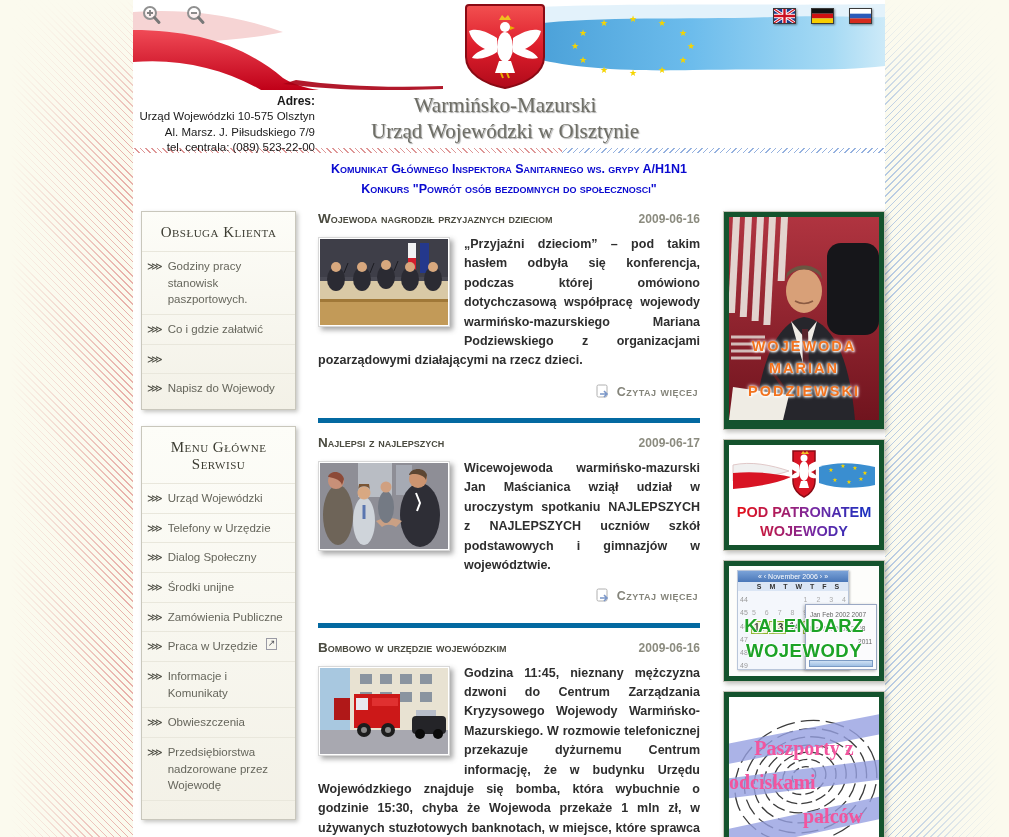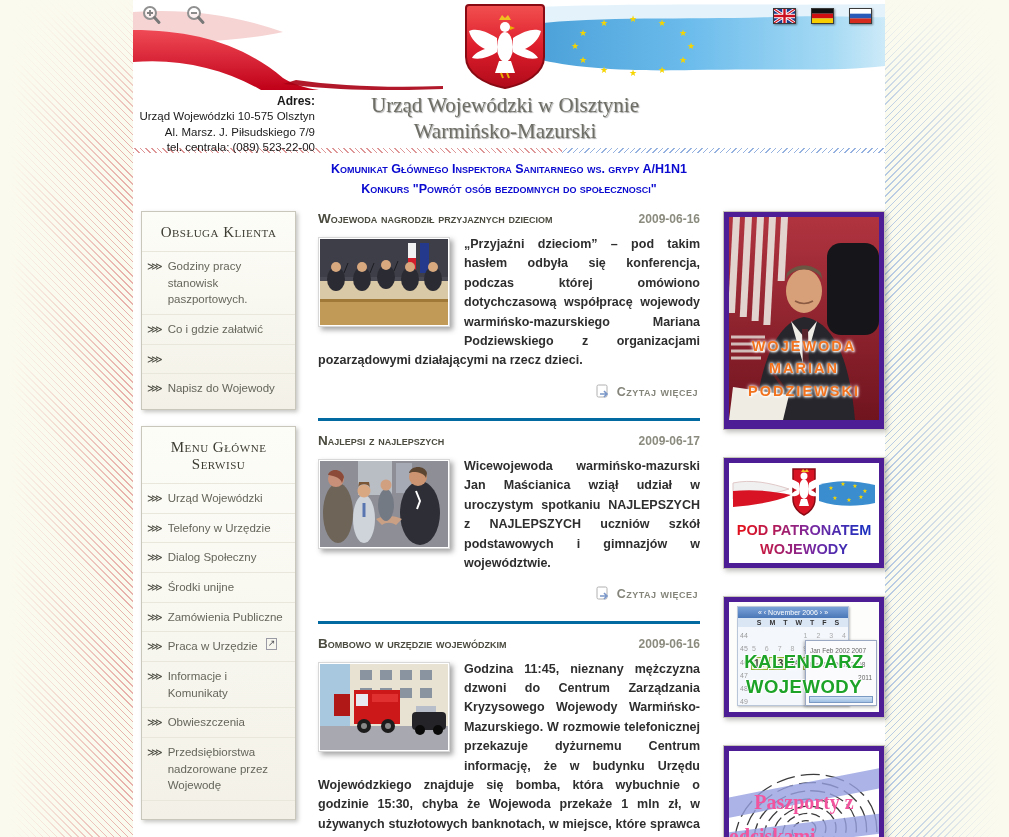--- a/index.html
+++ b/index.html
@@ -71,39 +71,39 @@
     font-family:"Liberation Serif", serif; font-variant:small-caps; font-size:15px;
     color:#3c3c32; letter-spacing:.5px; }
   .s-item { display:flex; gap:5px; padding:6px 6px 6px 5px; border-top:1px solid #e9e7dc;
     cursor:pointer; }
   .s-item .bullet { color:#4a4a40; font-size:11px; line-height:1.5; flex:none; }
   .s-item .s-label { color:#66665c; font-size:11.5px; line-height:1.45; }
   .s-item .ext { color:#55555c; font-size:9px; border:1px solid #9a9aa4; padding:0 1px;
     line-height:1.1; margin-left:3px; align-self:flex-start; }
 
   
-  .article { border-bottom:3px solid #0369a1; margin-bottom:12px; padding-bottom:4px; }
+  .article { border-bottom:5px solid #0369a1; margin-bottom:12px; padding-bottom:4px; }
   .article:last-child { border-bottom:none; }
   .a-head { display:flex; justify-content:space-between; align-items:baseline; margin-bottom:9px; }
   .a-title { font-variant:small-caps; font-weight:bold; font-size:13.5px; color:#4b4b40; }
   .a-date { font-weight:bold; font-size:12px; color:#8b8b7f; }
   .a-photo { float:left; width:132px; height:90px; margin:2px 14px 6px 0;
     border:1px solid #d8d8d8; background:#fff; padding:1px;
     box-shadow:3px 3px 5px rgba(60,60,60,.45); cursor:pointer; }
   .a-photo svg { display:block; }
   .a-body { font-weight:bold; font-size:12.5px; line-height:1.55; color:#2e2e2e;
     text-align:justify; }
   .read-more { clear:both; text-align:right; padding:12px 2px 10px 0; }
   .read-more .rm-link { font-variant:small-caps; font-size:12.5px; color:#84847a;
     text-decoration:none; cursor:pointer; letter-spacing:.5px; }
   .rm-icon { display:inline-block; vertical-align:-2px; margin-right:6px; }
 
   
-  .widget { border:1px solid #c6c4ba; background:#4c1d95; padding:5px;
-    box-shadow:2px 2px 5px rgba(90,90,80,.4); margin-bottom:27px; cursor:pointer; }
+  .widget { border:1px solid #c6c4ba; background:#14532d; padding:5px;
+    box-shadow:2px 2px 5px rgba(90,90,80,.4); margin-bottom:9px; cursor:pointer; }
   .w-inner { position:relative; overflow:hidden; }
 
   .gov-photo { width:150px; height:203px; }
   .gov-text { position:absolute; left:0; right:0; top:118px; text-align:center;
     color:#f2731f; font-weight:bold; font-size:14.5px; letter-spacing:2px; line-height:1.55;
     text-shadow:0 0 3px #fff, 0 0 4px #fff, 1px 1px 2px #fff; }
 
   .pat-inner { width:150px; height:100px; background:#fff; }
   .pat-art { display:block; margin:2px auto 0 auto; }
   .pat-text { text-align:center; font-weight:bold; font-size:14.5px; line-height:1.3;
@@ -254,22 +254,22 @@
   </div>
 
   <div class="info-row">
     <div class="addr">
       <div class="lbl">Adres:</div>
       <div>Urząd Wojewódzki 10-575 Olsztyn</div>
       <div>Al. Marsz. J. Piłsudskiego 7/9</div>
       <div>tel. centrala: (089) 523-22-00</div>
     </div>
     <div class="site-title">
+      <div>Warmińsko-Mazurski</div>
       <div>Urząd Wojewódzki w Olsztynie</div>
-      <div>Warmińsko-Mazurski</div>
     </div>
   </div>
 
   <div class="hatch">
     <div class="h-pink"></div>
       <div class="h-blue"></div>
   </div>
 
   <div class="annc">
     <a>Komunikat Głównego Inspektora Sanitarnego ws. grypy A/H1N1</a><br>

